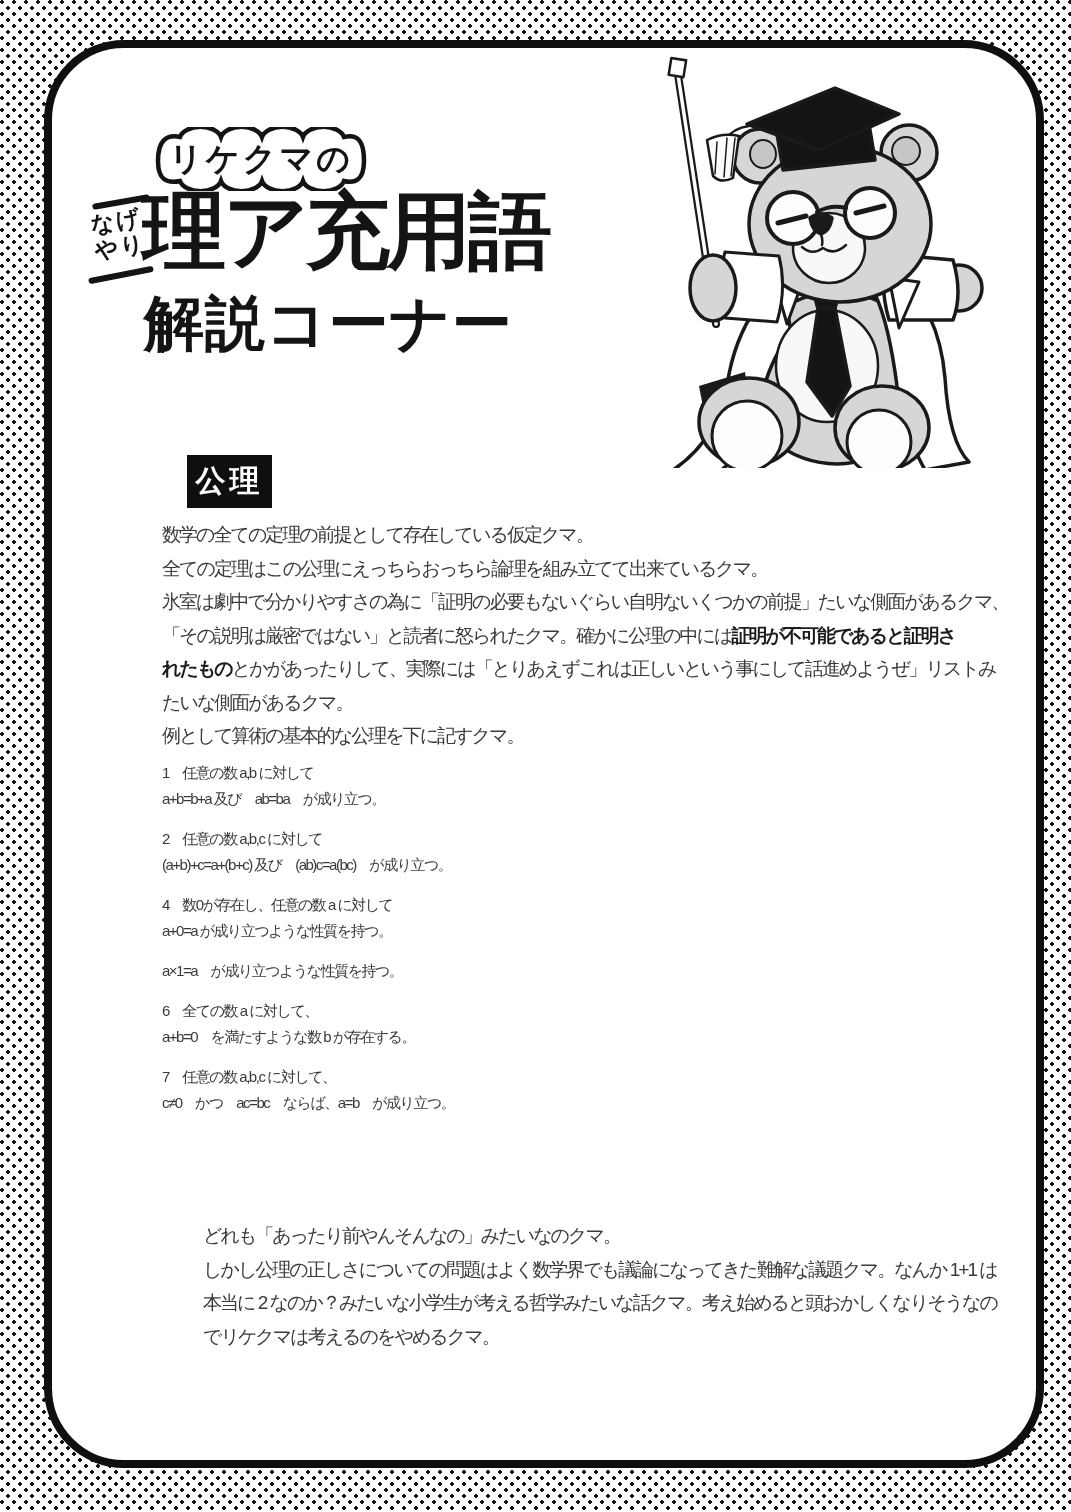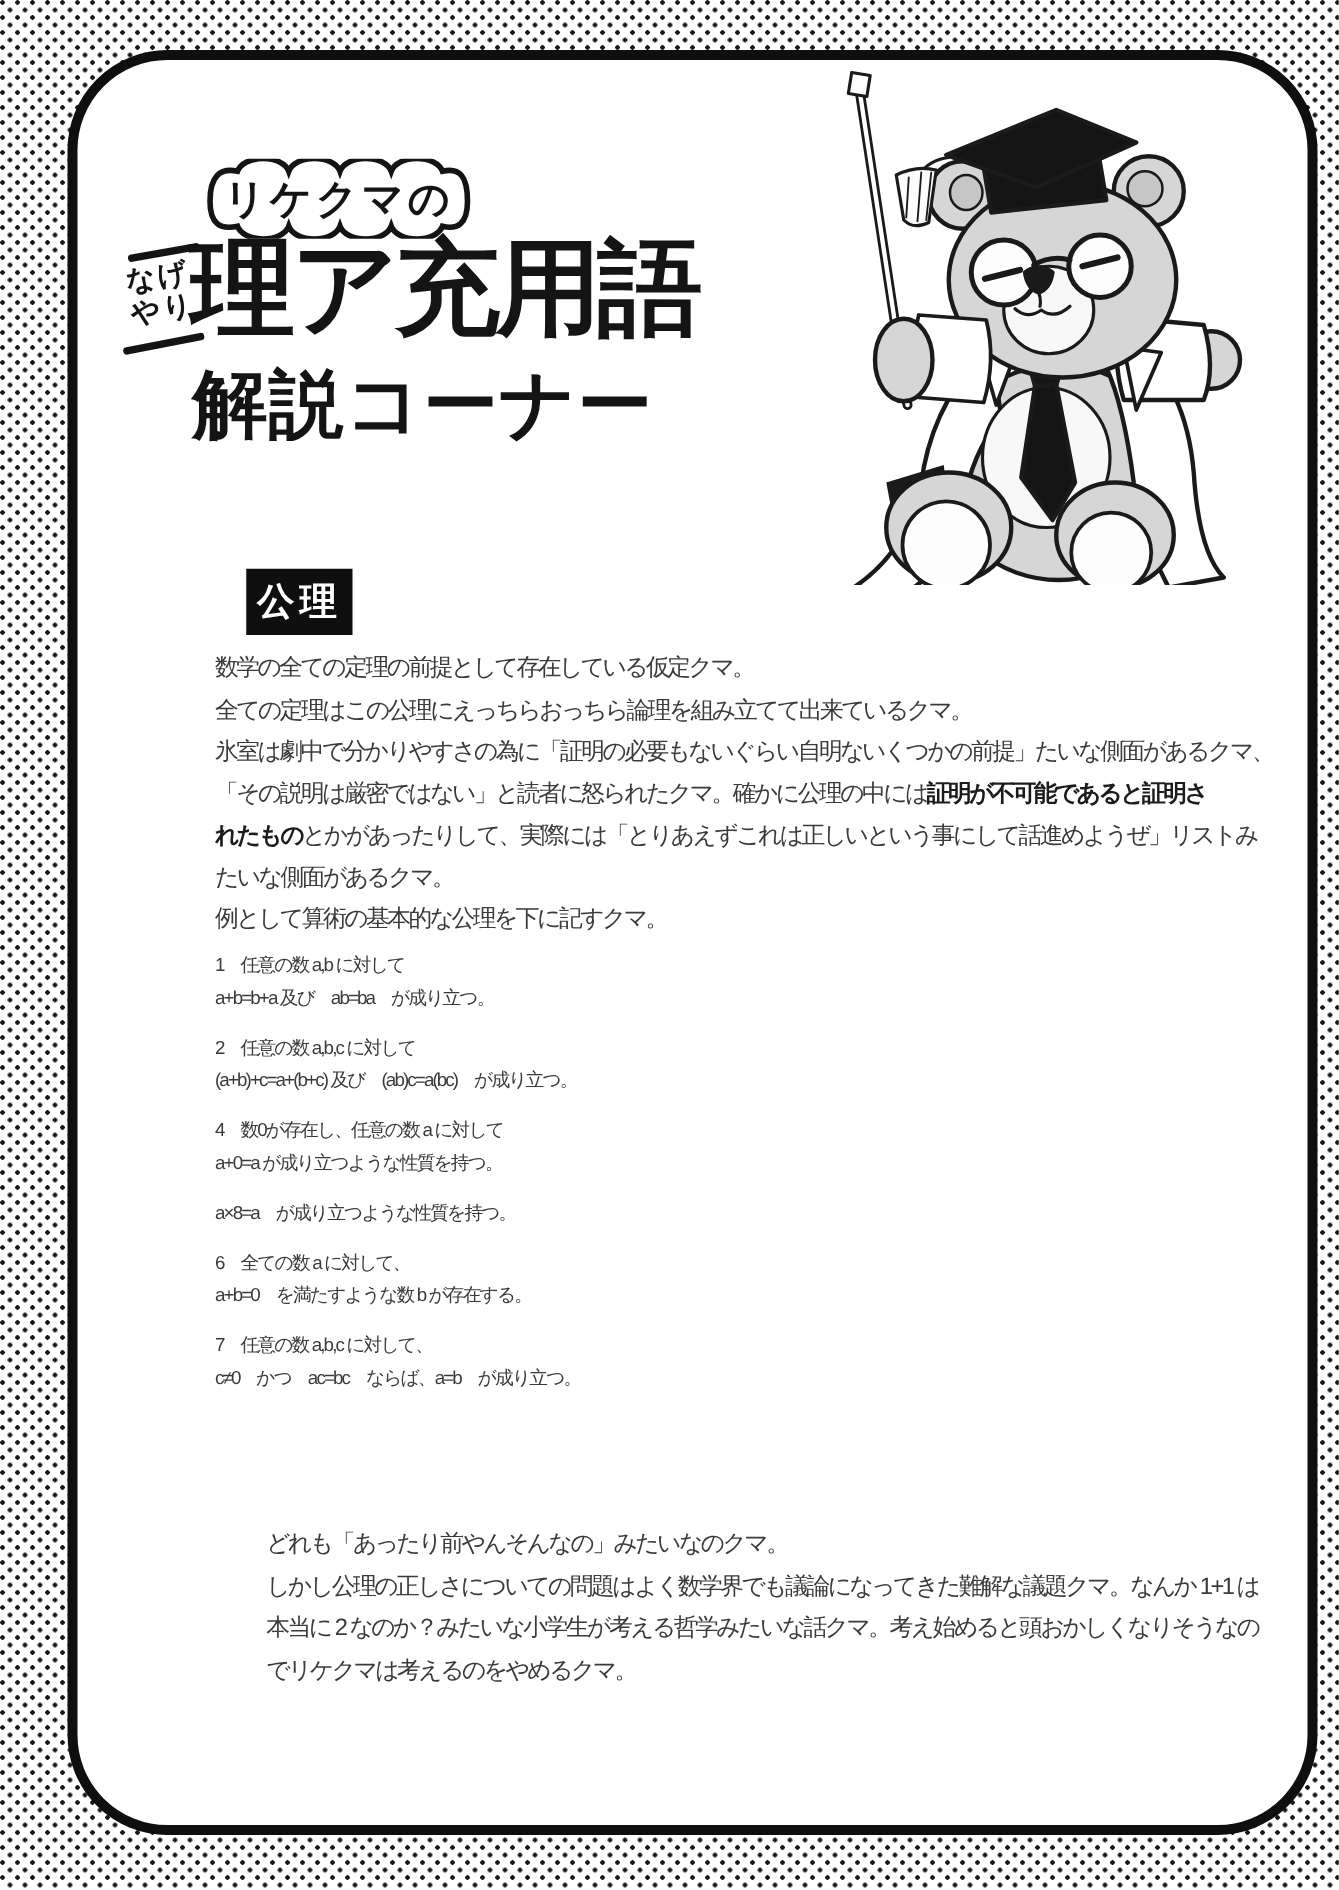--- a/index.html
+++ b/index.html
@@ -7,21 +7,21 @@
     width:1071px;height:1512px;position:relative;overflow:hidden;
     font-family:"Liberation Sans",sans-serif;
     background-color:#ffffff;
     background-image:
       radial-gradient(circle,#161616 1.6px,transparent 2.0px),
       radial-gradient(circle,#161616 1.6px,transparent 2.0px);
     background-size:12px 12px;
     background-position:2px 2px,8px 8px;
   }
   .card{
-    position:absolute;left:54px;top:40px;width:1000px;height:1428px;
+    position:absolute;left:44px;top:40px;width:1000px;height:1428px;
     box-sizing:border-box;background:#ffffff;
     border:8px solid #0f0f0f;border-radius:80px;
   }
   .abs{position:absolute;}
   .title-main{font-size:84px;font-weight:900;letter-spacing:-3px;color:#141414;line-height:1;white-space:pre;font-family:Liberation Mono, monospace;}
   .title-sub{font-size:60px;font-weight:900;letter-spacing:1px;color:#141414;line-height:1;white-space:pre;}
   .nage-text{font-size:23px;font-weight:900;line-height:26px;letter-spacing:2px;color:#141414;
     text-align:center;transform:rotate(-9deg);white-space:pre-line;}
   .nage-bar{background:#141414;height:6px;border-radius:3px;}
   .badge{background:#0f0f0f;color:#ffffff;display:flex;align-items:center;justify-content:center;
@@ -62,21 +62,21 @@
 氷室は劇中で分かりやすさの為に「証明の必要もないぐらい自明ないくつかの前提」たいな側面があるクマ、
 「その説明は厳密ではない」と読者に怒られたクマ。確かに公理の中には</span><span class="bold-seg">証明が不可能であると証明さ
 れたもの</span><span>とかがあったりして、実際には「とりあえずこれは正しいという事にして話進めようぜ」リストみ
 たいな側面があるクマ。
 例として算術の基本的な公理を下に記すクマ。</span></div>
 
   <div class="abs axioms" style="left:110px;top:712px;">
     <div class="axiom-item"><span>1　任意の数 a,b に対して</span><span>a+b=b+a 及び　ab=ba　が成り立つ。</span></div>
     <div class="axiom-item"><span>2　任意の数 a,b,c に対して</span><span>(a+b)+c=a+(b+c) 及び　(ab)c=a(bc)　が成り立つ。</span></div>
     <div class="axiom-item"><span>4　数0が存在し、任意の数 a に対して</span><span>a+0=a が成り立つような性質を持つ。</span></div>
-    <div class="axiom-item"><span>a×8=a　が成り立つような性質を持つ。</span></div>
+    <div class="axiom-item"><span>a×1=a　が成り立つような性質を持つ。</span></div>
     <div class="axiom-item"><span>6　全ての数 a に対して、</span><span>a+b=0　を満たすような数 b が存在する。</span></div>
     <div class="axiom-item"><span>7　任意の数 a,b,c に対して、</span><span>c≠0　かつ　ac=bc　ならば、a=b　が成り立つ。</span></div>
   </div>
 
   <div class="abs bodytext" style="left:110px;top:1171px;margin-left:41px;">どれも「あったり前やんそんなの」みたいなのクマ。
 しかし公理の正しさについての問題はよく数学界でも議論になってきた難解な議題クマ。なんか 1+1 は
 本当に 2 なのか？みたいな小学生が考える哲学みたいな話クマ。考え始めると頭おかしくなりそうなの
 でリケクマは考えるのをやめるクマ。</div>
 
   <svg class="abs" style="left:585px;top:8px;" width="392" height="412" viewBox="0 0 392 412">

